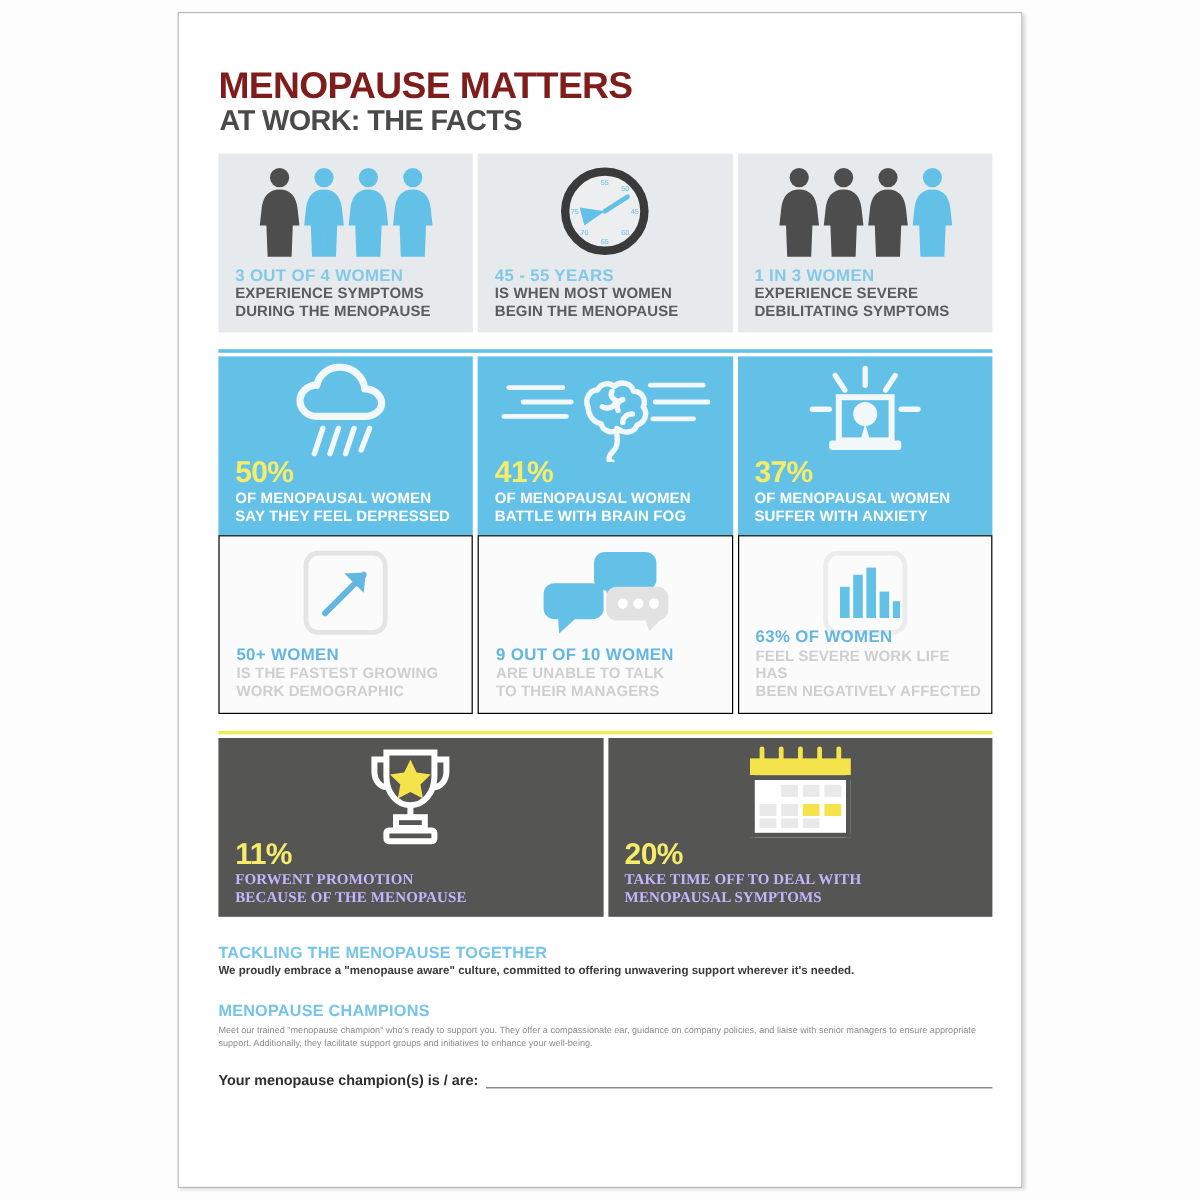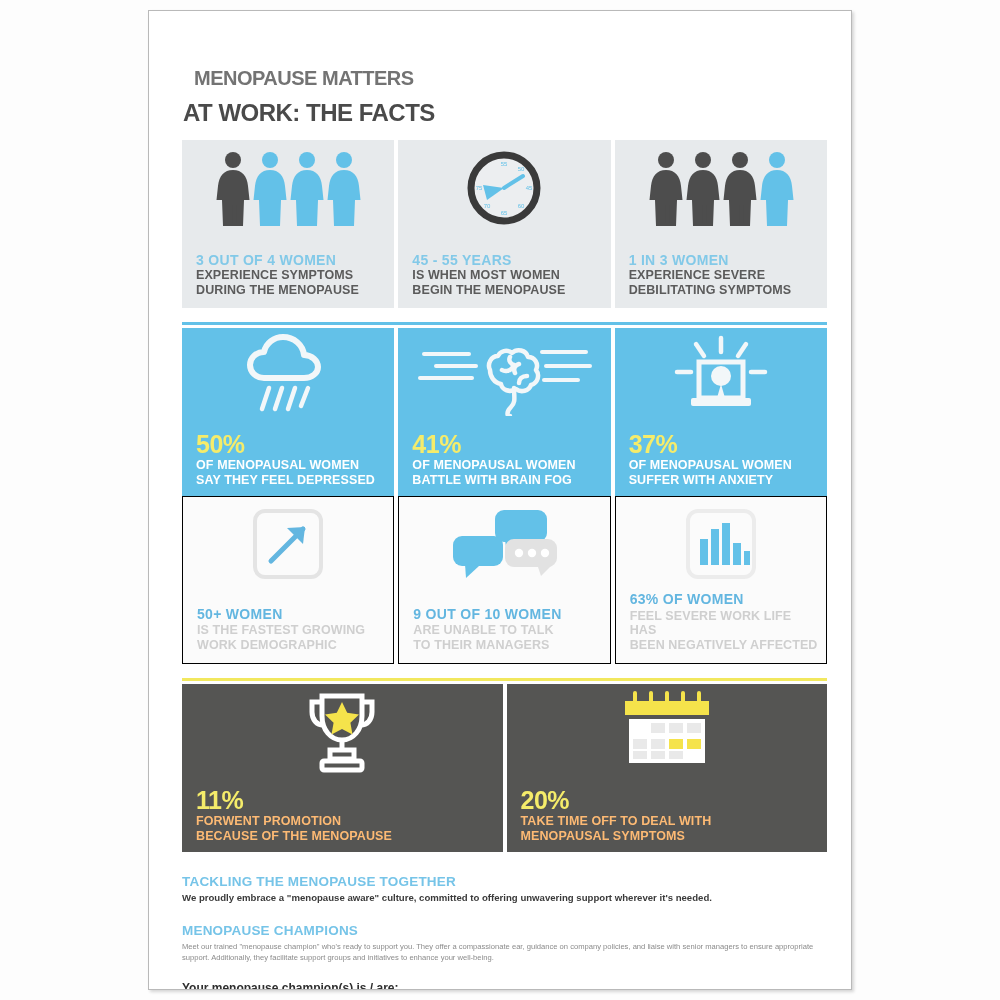--- a/index.html
+++ b/index.html
@@ -20,34 +20,34 @@
     box-sizing:border-box;
     overflow:hidden;
   }
   .inner{
     position:absolute;left:33px;top:45px;width:645px;height:930px;
   }
 
   
   .title-block{margin:0 0 14px 0;}
   .title-l1{
-    font-size:20px;font-weight:bold;letter-spacing:-0.5px;
-    color:#737373;line-height:1.0;margin:12px;
+    font-size:31px;font-weight:bold;letter-spacing:-0.5px;
+    color:#7f1d1d;line-height:1.0;margin:0;
     font-family:"Liberation Sans", sans-serif;
   }
   .title-l2{
     font-size:24px;font-weight:bold;letter-spacing:-0.5px;
     color:#4a4a4a;line-height:1.08;margin:1px;
   }
 
   
   .row{display:flex;gap:4px;position:relative;}
   .card{
     flex:1 1 0;position:relative;box-sizing:border-box;
-    height:168px;overflow:hidden;
+    height:149px;overflow:hidden;
   }
   .row-accent{height:3px;width:100%;margin-bottom:3px;}
   .accent-blue{background:#63c1e8;}
   .accent-yellow{background:#f2e85e;}
 
   
   .r1 .card{background:#e7eaec;}
   .r2 .card{background:#63c1e8;}
   .r3 .card{background:#fbfbfb;border:1px solid #000000;}
   .r4 .card{background:#555553;}
@@ -72,21 +72,21 @@
   
   .r2 .txt{left:14px;bottom:8px;}
   .r2 .stat{color:#f5ec6a;font-size:25px;letter-spacing:-0.5px;margin-bottom:1px;}
   .r2 .sub{color:#ffffff;font-size:12.5px;letter-spacing:0.1px;}
   
   .r3 .stat{color:#63b6e0;font-size:14px;letter-spacing:0.3px;margin-bottom:2px;}
   .r3 .sub{color:#cfcfcf;font-size:12.5px;letter-spacing:0.1px;}
   
   .r4 .txt{bottom:8px;}
   .r4 .stat{color:#f5ec6a;font-size:25px;letter-spacing:-0.5px;margin-bottom:1px;}
-  .r4 .sub{color:#fdba74;font-size:12.5px;letter-spacing:0.1px;}
+  .r4 .sub{color:#c4b5fd;font-size:12.5px;letter-spacing:0.1px;font-family:Liberation Serif, serif;}
 
   
   .bottom{margin-top:22px;}
   .sec-head{
     color:#76c4e8;font-size:13.5px;font-weight:bold;letter-spacing:0.2px;
     margin:0 0 3px 0;
   }
   .sec-lead{
     color:#3a3a3a;font-size:9.6px;font-weight:bold;margin:0;line-height:1.35;
   }

